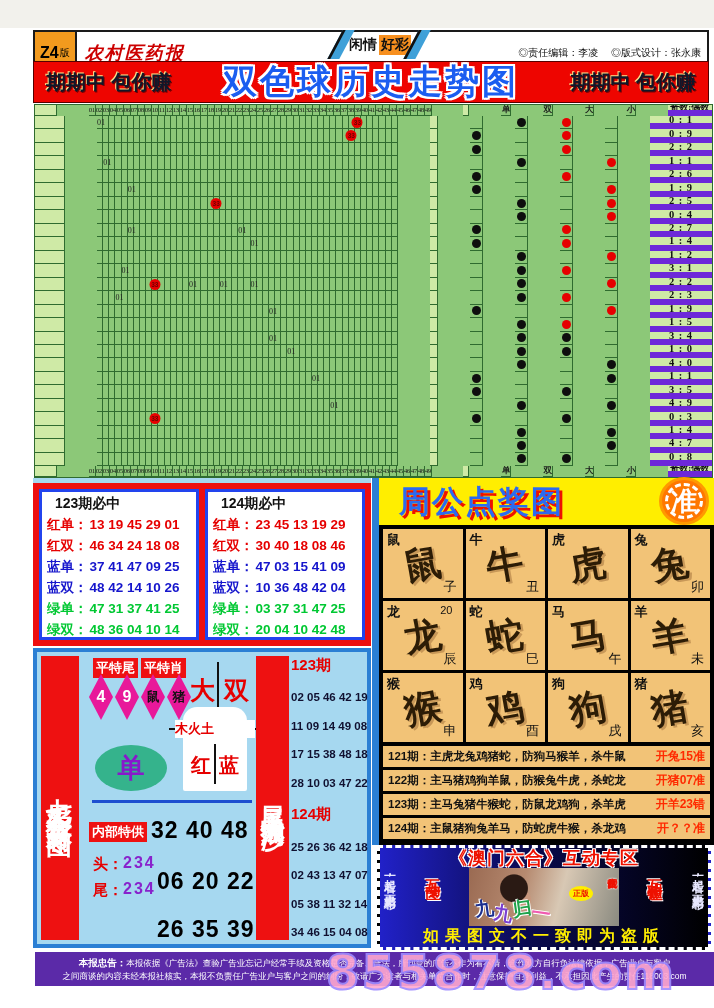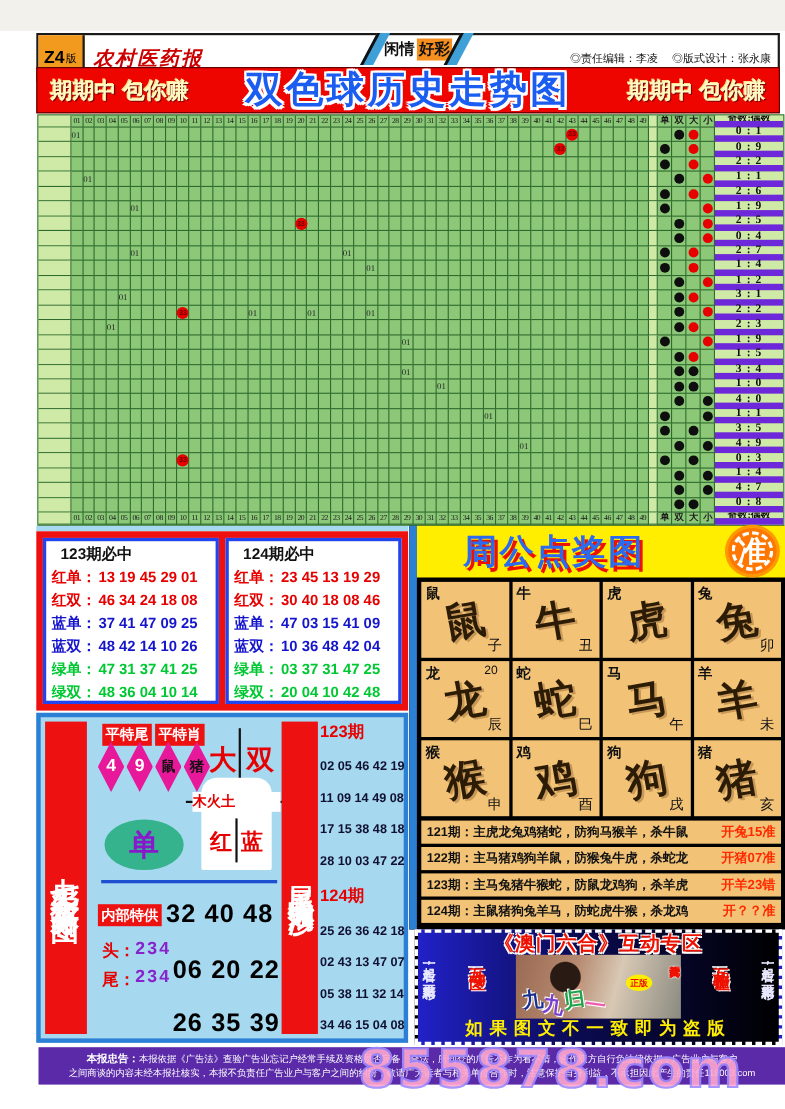--- a/index.html
+++ b/index.html
@@ -14,26 +14,26 @@
   .paper-name{color:#cc0000;font-weight:bold;font-style:italic;font-family:"Liberation Serif",serif;font-size:18px;margin-left:8px;letter-spacing:2px;}
   .mast-tab{position:absolute;left:300px;top:-2px;height:29px;display:flex;align-items:center;}
   .tab-sl{width:9px;height:29px;transform:skewX(-28deg);}
   .tab-sl.blue{background:#3fa0d8;border-left:3px solid #111;}
   .tab-txt{font-size:14px;font-weight:bold;color:#111;padding:0 2px;white-space:nowrap;}
   .tab-hl{background:#f78f1e;padding:1px 2px;}
   .mast-credits{margin-left:auto;font-size:10px;color:#111;padding-right:6px;white-space:nowrap;}
   .mast-credits span{margin-left:10px;}
   
   #banner{position:absolute;left:33px;top:61px;width:676px;height:42px;background:#ee0500;display:flex;align-items:center;justify-content:space-between;padding:0 12px;box-sizing:border-box;border:1px solid #550000;}
-  .banner-side{font-size:20px;font-weight:bold;color:#fef9c3;text-shadow:1px 1px 0 #7a0000,-1px -1px 0 #ffe28a;white-space:nowrap;}
+  .banner-side{font-size:20px;font-weight:bold;color:#0f172a;text-shadow:1px 1px 0 #7a0000,-1px -1px 0 #ffe28a;white-space:nowrap;}
   .banner-title{font-size:34px;font-weight:bold;color:#1b5df0;letter-spacing:3px;white-space:nowrap;
     text-shadow:-2px -2px 0 #fff,2px -2px 0 #fff,-2px 2px 0 #fff,2px 2px 0 #fff,0 2px 0 #fff,2px 0 0 #fff,0 -2px 0 #fff,-2px 0 0 #fff;}
   
   #grid{position:absolute;left:34px;top:104px;width:679px;height:374px;background:#8cc878;border:1px solid #2f6b2f;box-sizing:border-box;display:flex;flex-direction:column;}
-  .g-row{display:flex;flex:1;min-height:0;}
+  .g-row{display:flex;flex:1;min-height:0;gap:32px;}
   .g-hrow{flex:0 0 11px;}
   .g-label{width:30px;background:#cfeaa6;border-right:1px solid #2f6b2f;border-bottom:1px solid #2f6b2f;box-sizing:border-box;}
   .g-cells{flex:1;display:flex;}
   .g-cell{flex:1;border-right:1px solid #2f6b2f;border-bottom:1px solid #2f6b2f;box-sizing:border-box;position:relative;overflow:visible;}
   .g-hcell{display:flex;align-items:center;justify-content:center;font-family:"Liberation Serif",serif;font-size:7px;color:#1a1a1a;letter-spacing:-0.5px;overflow:hidden;}
   .g-gap{width:8px;background:#cfeaa6;border-right:1px solid #2f6b2f;border-bottom:1px solid #2f6b2f;box-sizing:border-box;}
   .g-dot{width:13px;border-right:1px solid #2f6b2f;border-bottom:1px solid #2f6b2f;box-sizing:border-box;display:flex;align-items:center;justify-content:center;}
   .g-dot.g-hcell{font-size:8.5px;font-weight:bold;letter-spacing:-1px;}
   .g-ratio{width:62px;background:#cfeaa6;border-bottom:6px solid #6d28d9;box-sizing:border-box;display:flex;align-items:center;justify-content:center;font-family:"Liberation Serif",serif;font-weight:bold;font-size:10.5px;color:#101010;letter-spacing:1px;}
   .g-ratio.g-hcell{font-size:9px;letter-spacing:0;}
@@ -48,21 +48,21 @@
   .pred-box{flex:1;background:#fff;border:3px solid #2244ee;box-sizing:border-box;padding:2px 5px;}
   .pred-title{font-size:14px;font-weight:bold;color:#111;margin:1px 0 1px 8px;}
   .pred-row{font-weight:bold;font-size:13.5px;line-height:21px;white-space:nowrap;}
   .pred-label{margin-right:2px;}
   .c-red{color:#e60000;}
   .c-blue{color:#1515cc;}
   .c-green{color:#00c832;}
   
   #zhougong{position:absolute;left:372px;top:478px;width:342px;height:367px;background:#000;border-left:7px solid #2b7fd4;box-sizing:border-box;}
   .zg-banner{height:47px;background:#ffee00;position:relative;display:flex;align-items:center;}
-  .zg-title{margin-left:42px;font-size:31px;font-weight:bold;color:#2b6bf0;letter-spacing:2px;text-shadow:3px 3px 0 #ee1100;}
+  .zg-title{margin-left:20px;font-size:31px;font-weight:bold;color:#2b6bf0;letter-spacing:2px;text-shadow:3px 3px 0 #ee1100;}
   .zg-badge{position:absolute;right:8px;top:2px;width:44px;height:42px;background:#ff7700;border-radius:50%;outline:3px dashed #fff;outline-offset:-6px;box-shadow:0 0 0 3px #ff9900;color:#fff;font-size:26px;font-weight:bold;display:flex;align-items:center;justify-content:center;}
   #zodiac-grid{display:grid;grid-template-columns:repeat(4,1fr);gap:3px;padding:4px;height:213px;}
   .z-cell{background:#f2c377;position:relative;overflow:hidden;}
   .z-name{position:absolute;top:2px;left:4px;font-size:13px;font-weight:bold;color:#111;font-family:"Liberation Serif",serif;}
   .z-art{position:absolute;left:50%;top:52%;transform:translate(-50%,-50%) rotate(-10deg);font-size:37px;font-weight:bold;color:#2c1c06;font-family:"Liberation Serif",serif;text-shadow:2px 2px 0 #c89858;}
   .z-branch{position:absolute;bottom:2px;right:6px;font-size:13px;color:#111;font-family:"Liberation Serif",serif;}
   .z-note{position:absolute;top:3px;right:10px;font-size:11px;color:#111;}
   #forecast-list{padding:0 0 0 0;}
   .fc-row{height:21px;margin:0 4px 3px 4px;background:#f2c377;display:flex;align-items:center;justify-content:space-between;padding:0 5px;}
   .fc-text{font-size:11.5px;font-weight:bold;color:#111;white-space:nowrap;}

